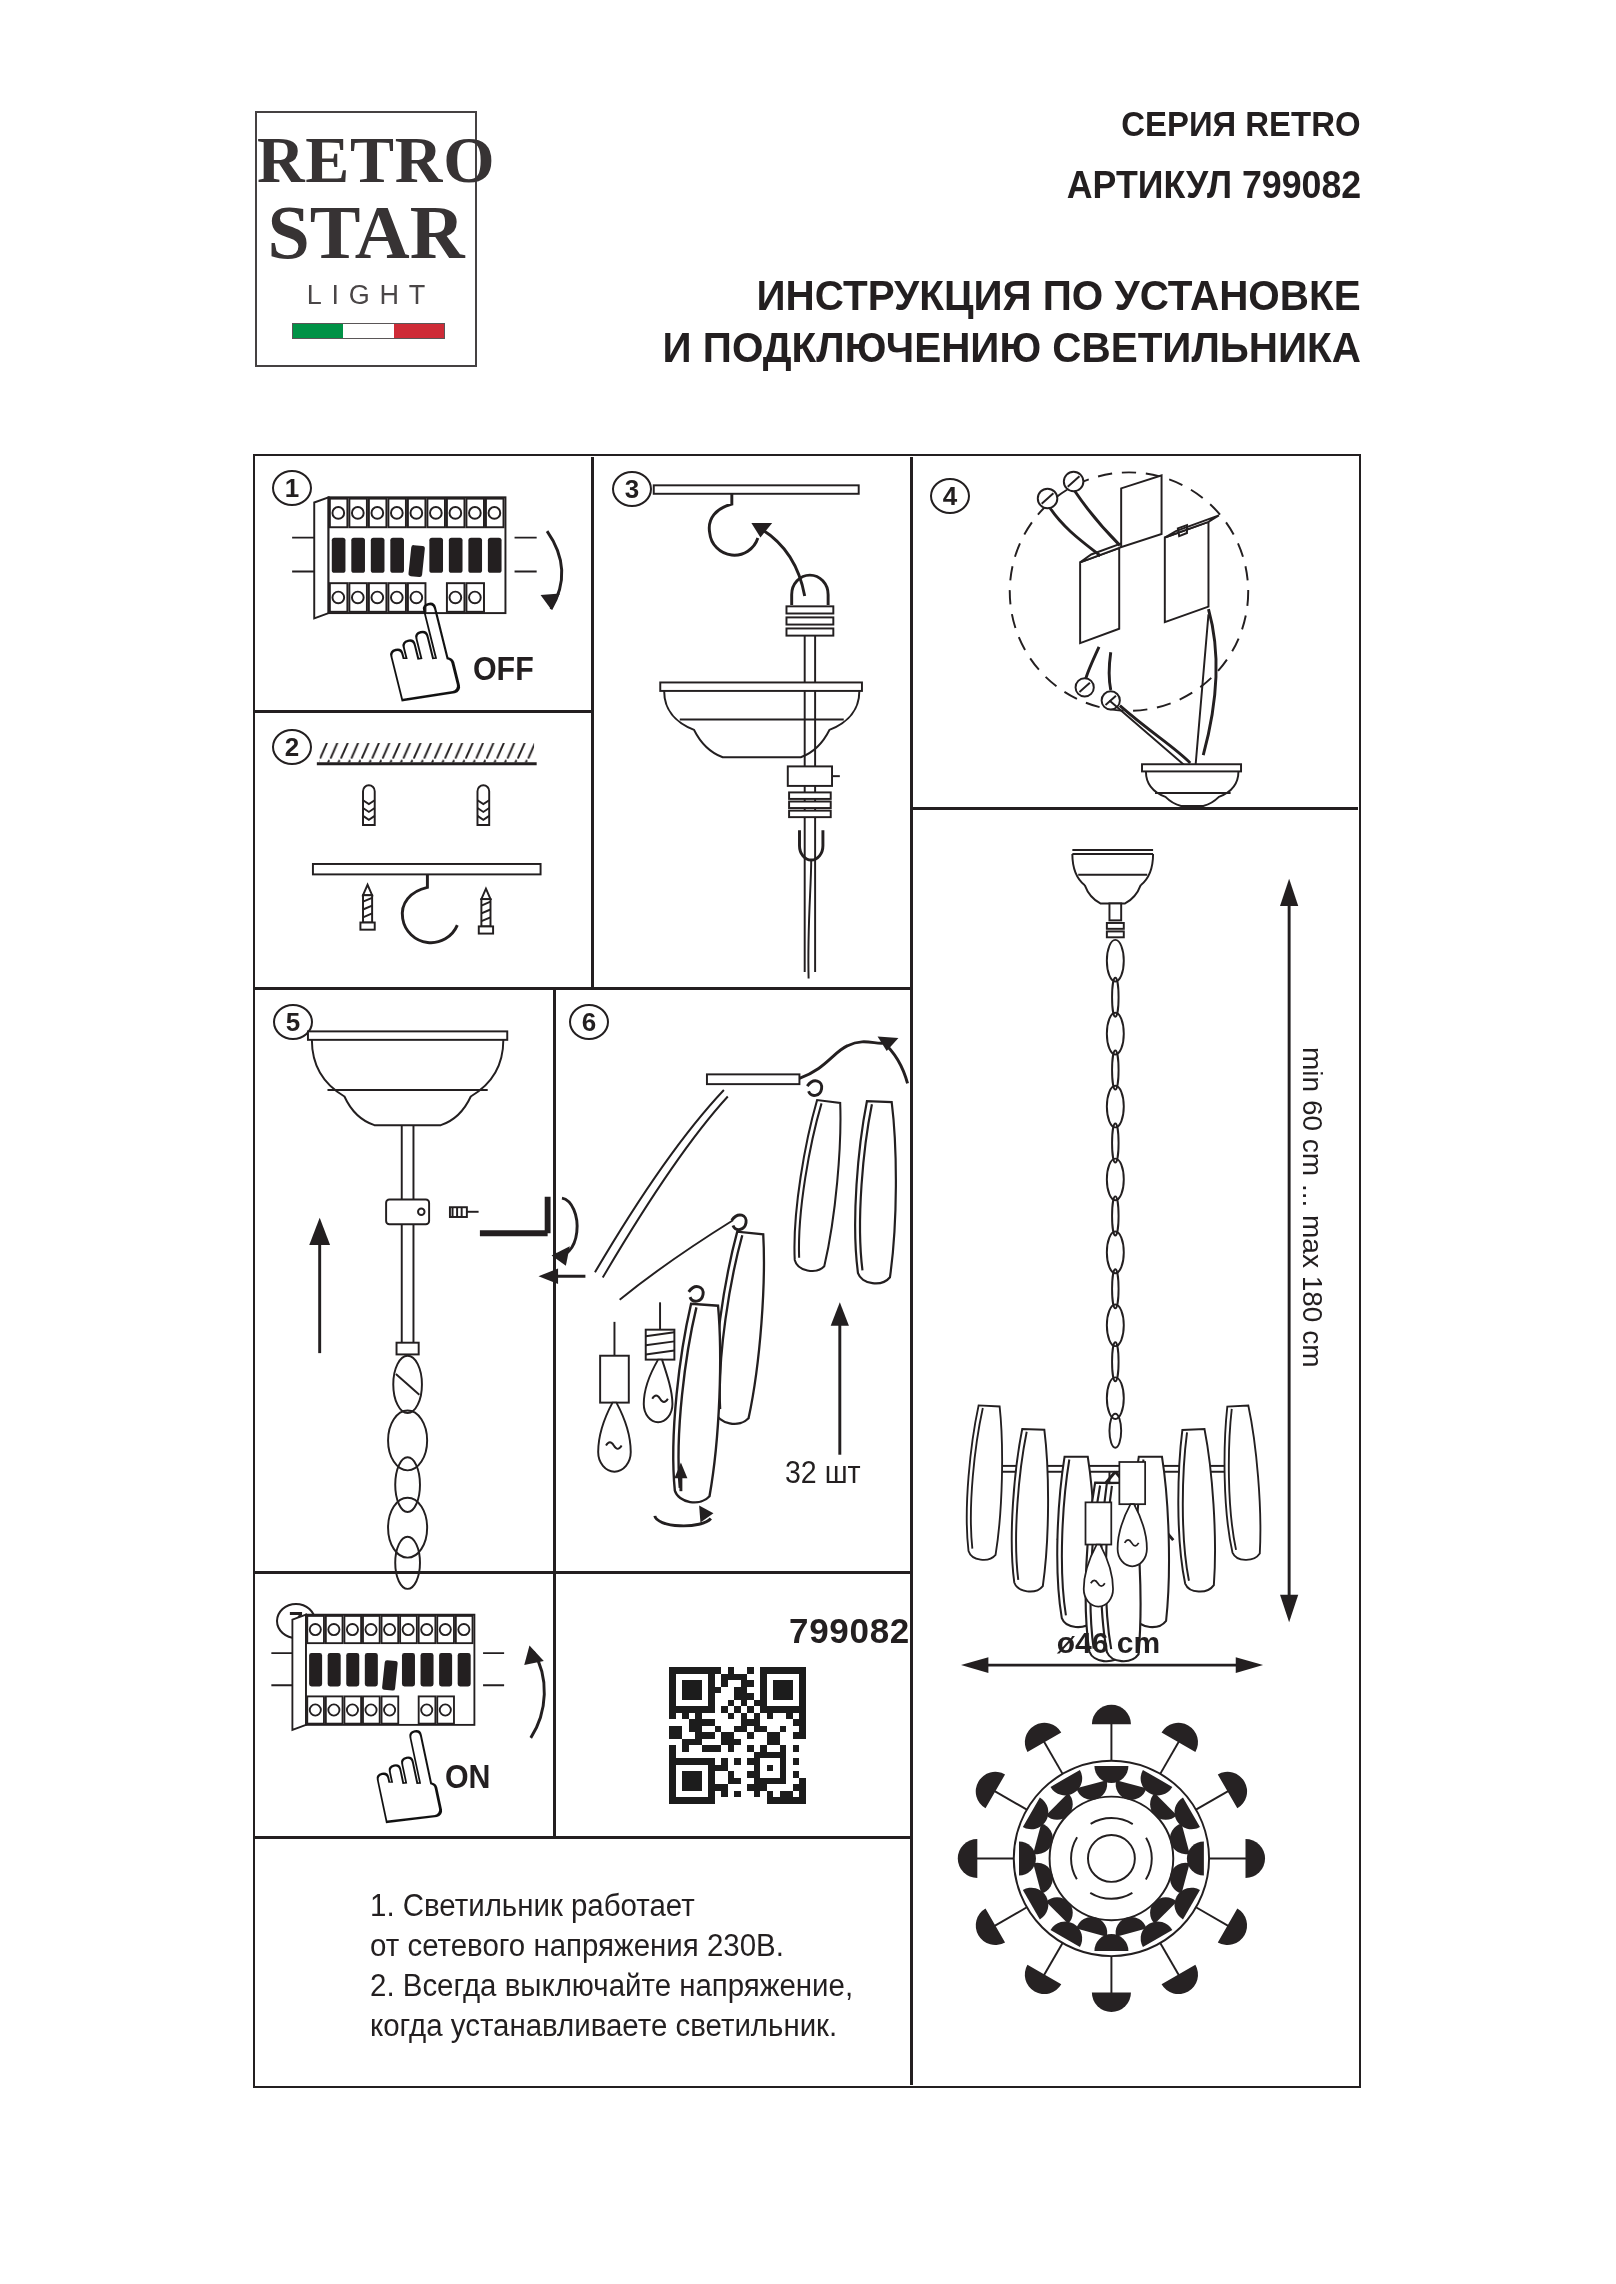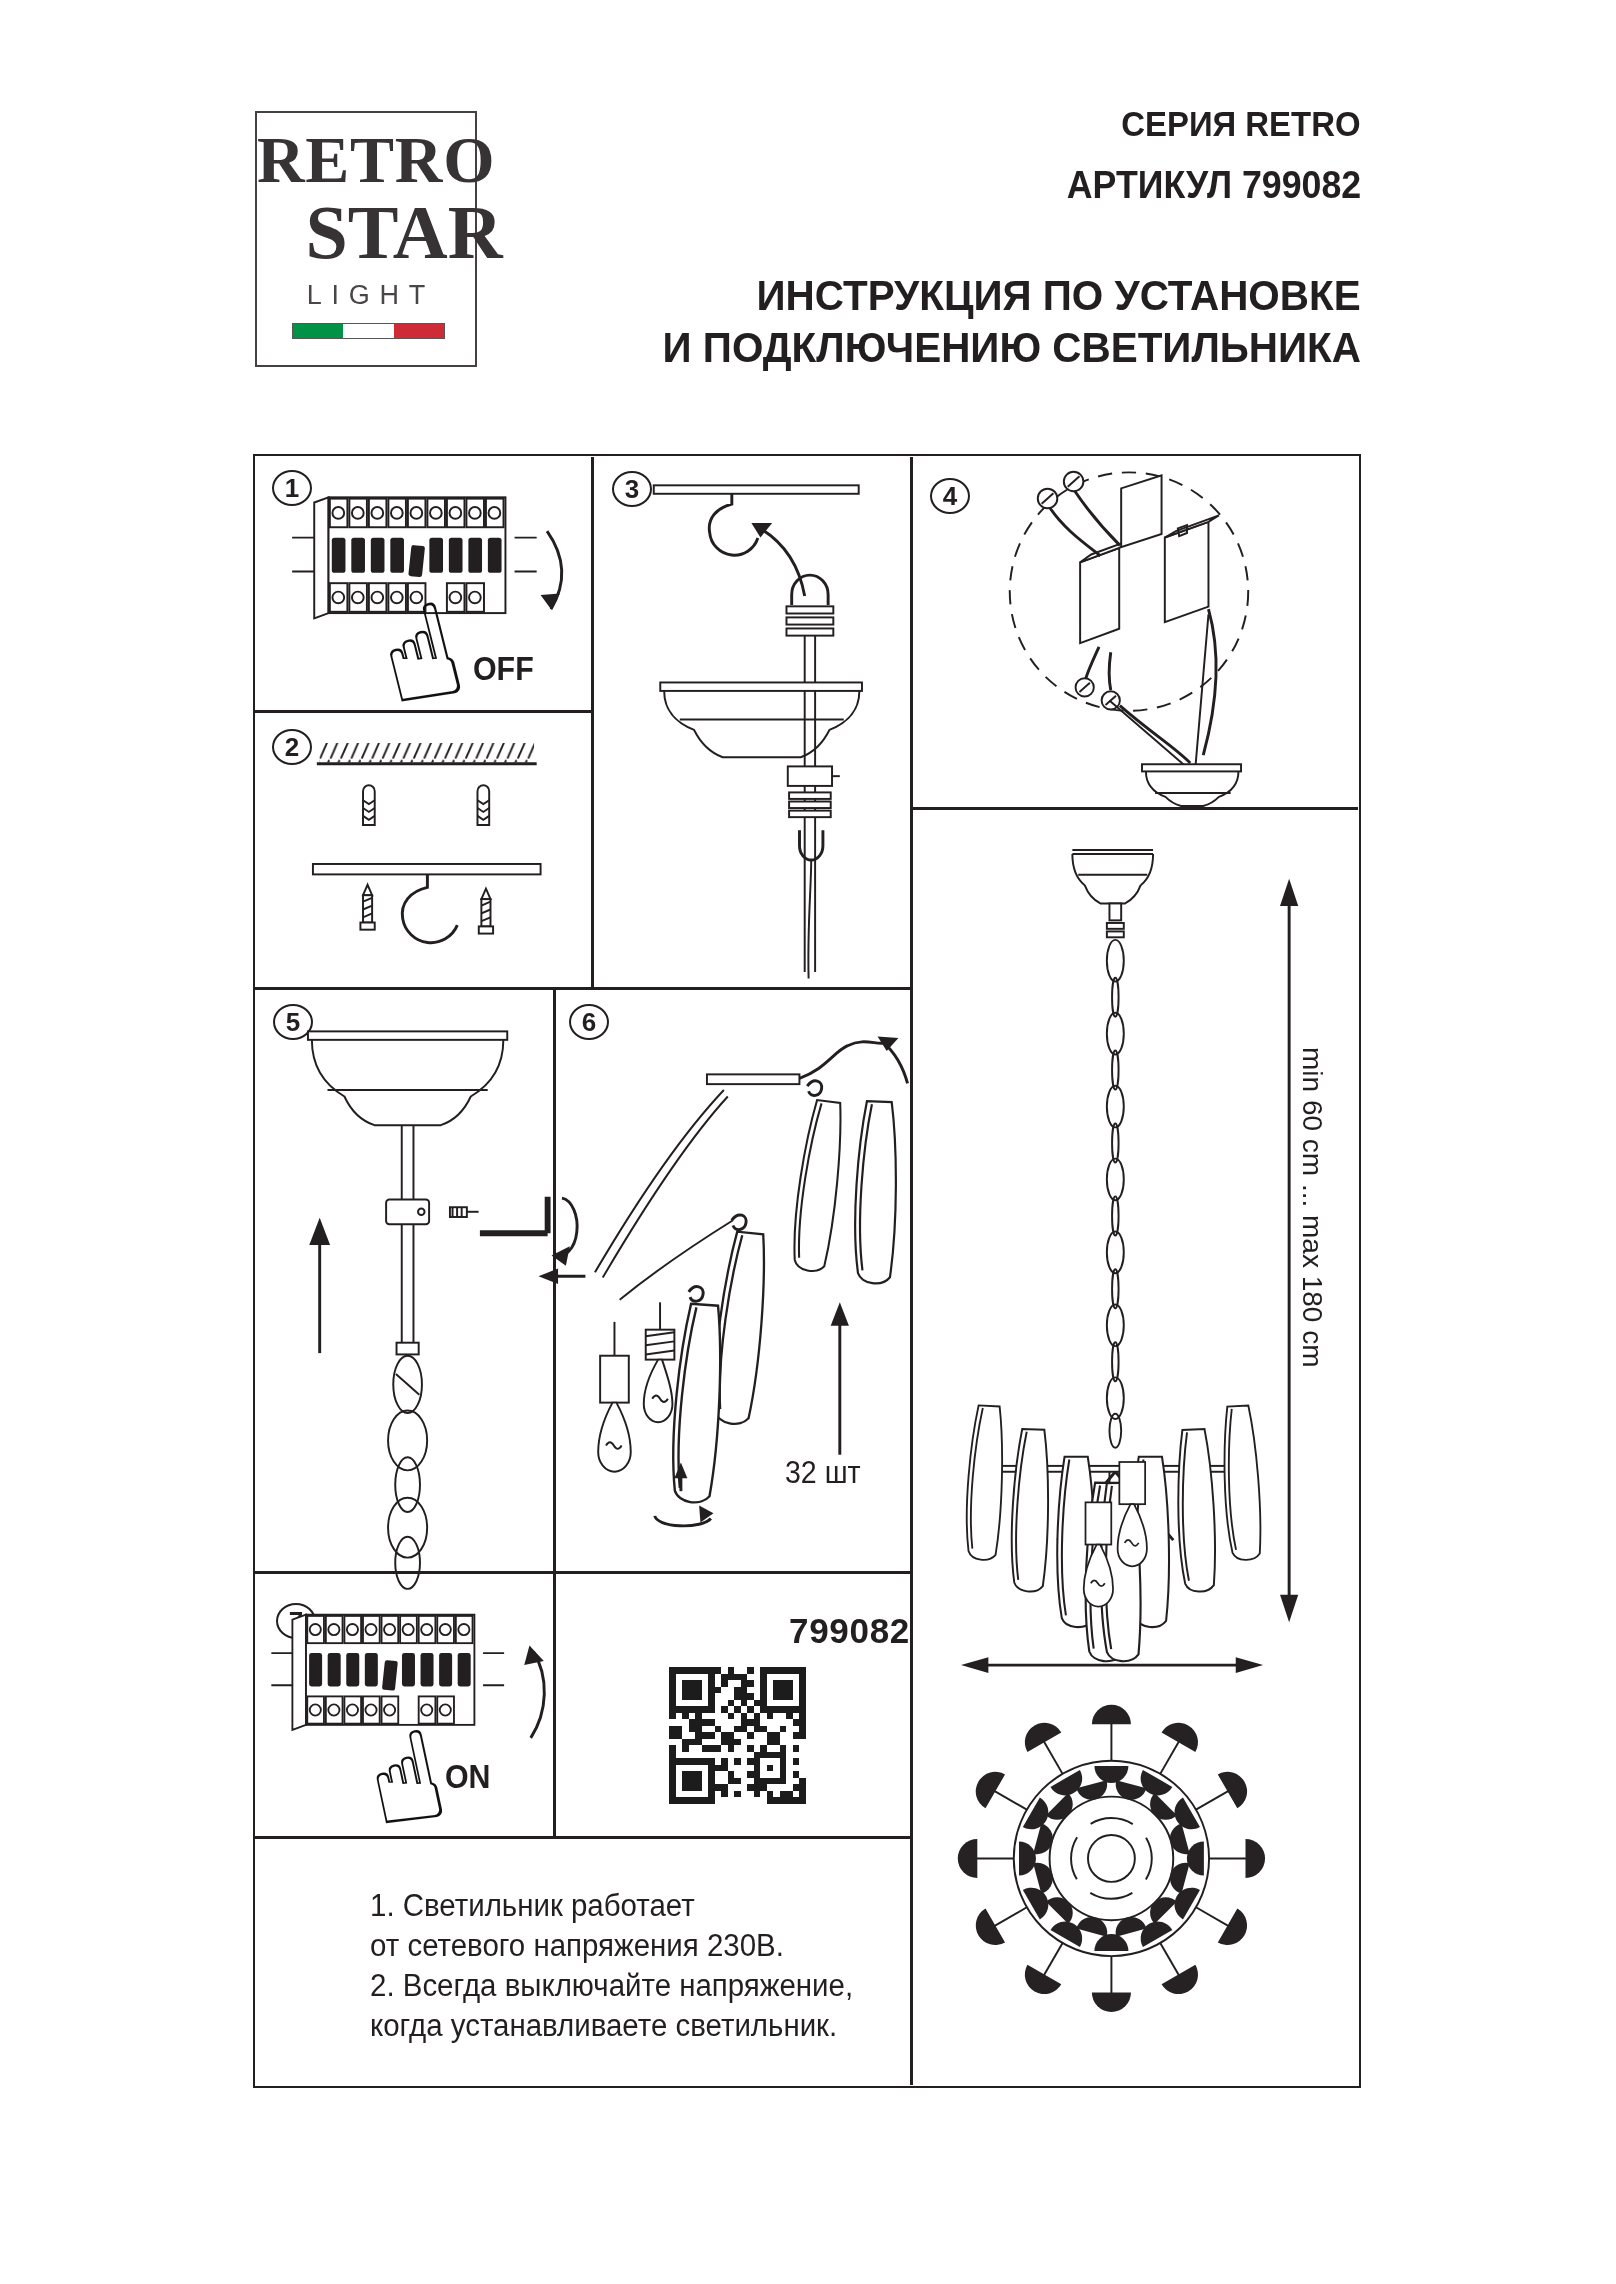--- a/index.html
+++ b/index.html
@@ -3,21 +3,21 @@
 <meta charset="utf-8">
 <style>
   html,body{margin:0;padding:0;background:#888;}
   #page{position:relative;width:1616px;height:2284px;background:#ffffff;
         font-family:"Liberation Sans",sans-serif;color:#231f20;overflow:hidden;}
   .abs{position:absolute;}
   
   #logo-box{left:255px;top:111px;width:222px;height:256px;border:2px solid #454142;box-sizing:border-box;}
   .logo-line{position:absolute;width:100%;text-align:center;font-family:"Liberation Serif",serif;font-weight:bold;color:#373334;}
   #logo-l1{top:9px;font-size:66px;letter-spacing:0.7px;}
-  #logo-l2{top:76px;font-size:76px;letter-spacing:0px;margin-left:38px;}
+  #logo-l2{top:76px;font-size:76px;letter-spacing:0px;}
   #logo-l3{top:167px;font-family:"Liberation Sans",sans-serif;font-weight:400;font-size:27px;letter-spacing:9.8px;text-indent:9.8px;color:#4a4647;}
   #flag{left:35px;top:210px;width:151px;height:14.3px;border:1.3px solid #5a5657;display:flex;box-sizing:content-box;}
   #flag .fg{flex:1;}
   .hdr-t{position:absolute;right:255px;font-weight:bold;white-space:nowrap;transform-origin:100% 50%;transform:scaleX(.94);}
   #t-series {top:104px;font-size:35px;}
   #t-article{top:164px;font-size:38px;}
   #t-ins1{top:271px;font-size:43px;}
   #t-ins2{top:323px;font-size:43px;}
   
   #frame{left:253px;top:454px;width:1108px;height:1634px;border:2.6px solid #231f20;box-sizing:border-box;}
@@ -639,20 +639,21 @@
           <use href="#hd" transform="rotate(195) translate(0,-118) rotate(180) scale(0.8)"></use>
           <use href="#hd" transform="rotate(225) translate(0,-118) rotate(180) scale(0.8)"></use>
           <use href="#hd" transform="rotate(255) translate(0,-118) rotate(180) scale(0.8)"></use>
           <use href="#hd" transform="rotate(285) translate(0,-118) rotate(180) scale(0.8)"></use>
           <use href="#hd" transform="rotate(315) translate(0,-118) rotate(180) scale(0.8)"></use>
           <use href="#hd" transform="rotate(345) translate(0,-118) rotate(180) scale(0.8)"></use>
       </g>
     </g>
   </svg>
   <div class="abs" id="lbl-range">min 60 cm ... max 180 cm</div>
+  <div class="abs" id="lbl-dia">ø46 cm</div>
 
   <div class="abs" id="notes">
     <div>1. Светильник работает</div>
     <div>от сетевого напряжения 230В.</div>
     <div>2. Всегда выключайте напряжение,</div>
     <div>когда устанавливаете светильник.</div>
   </div>
 
 </div>
 

